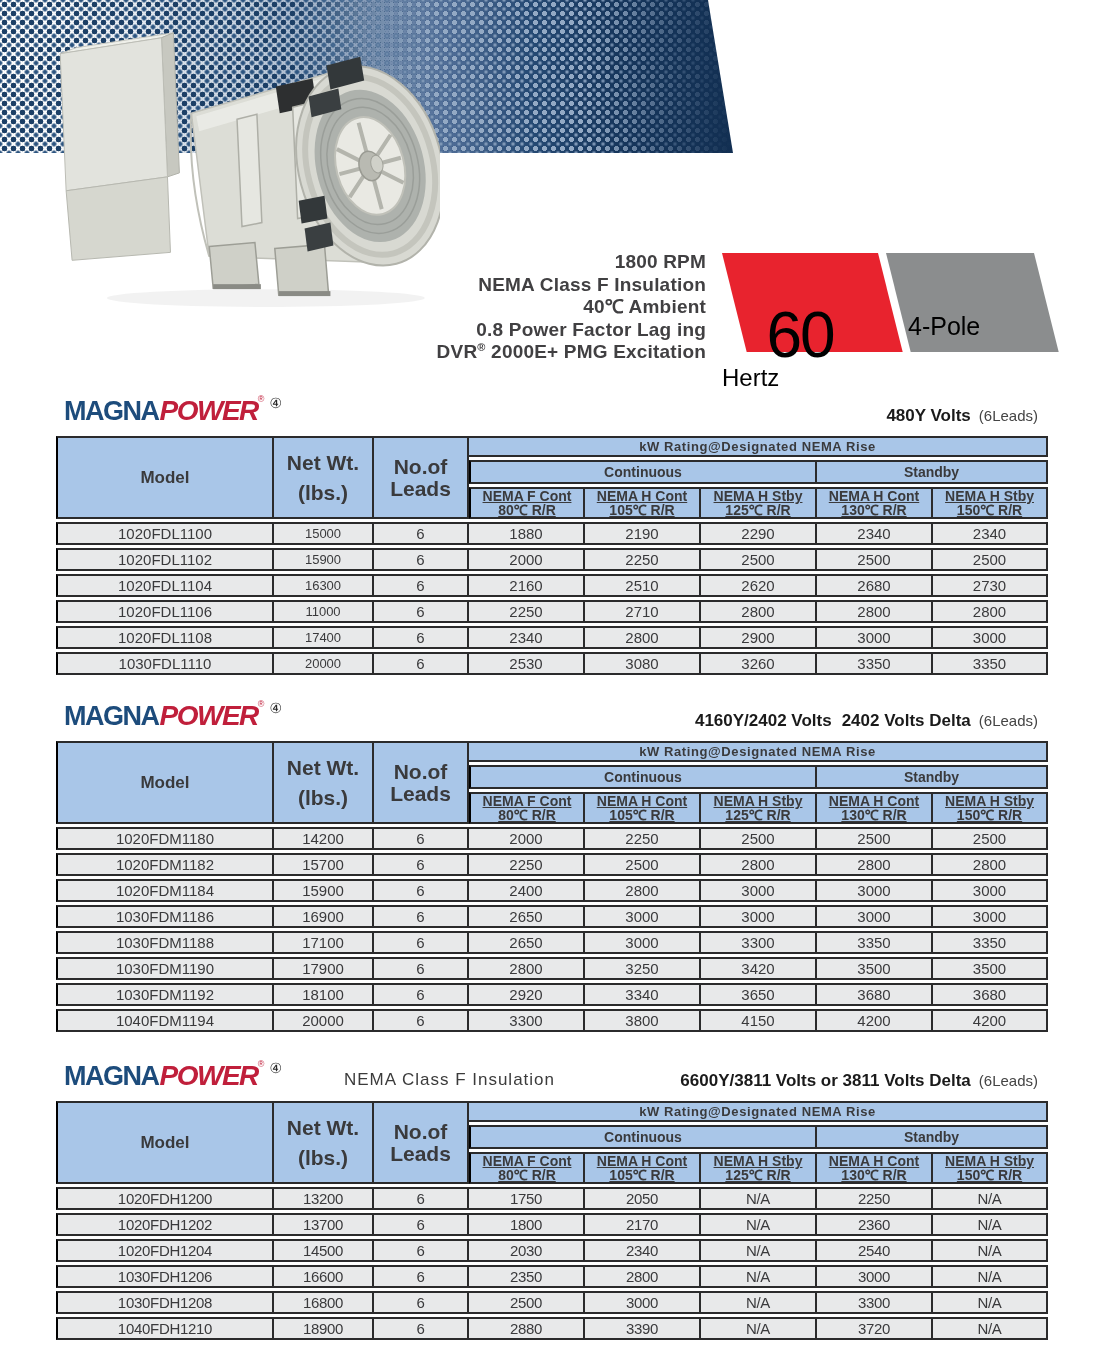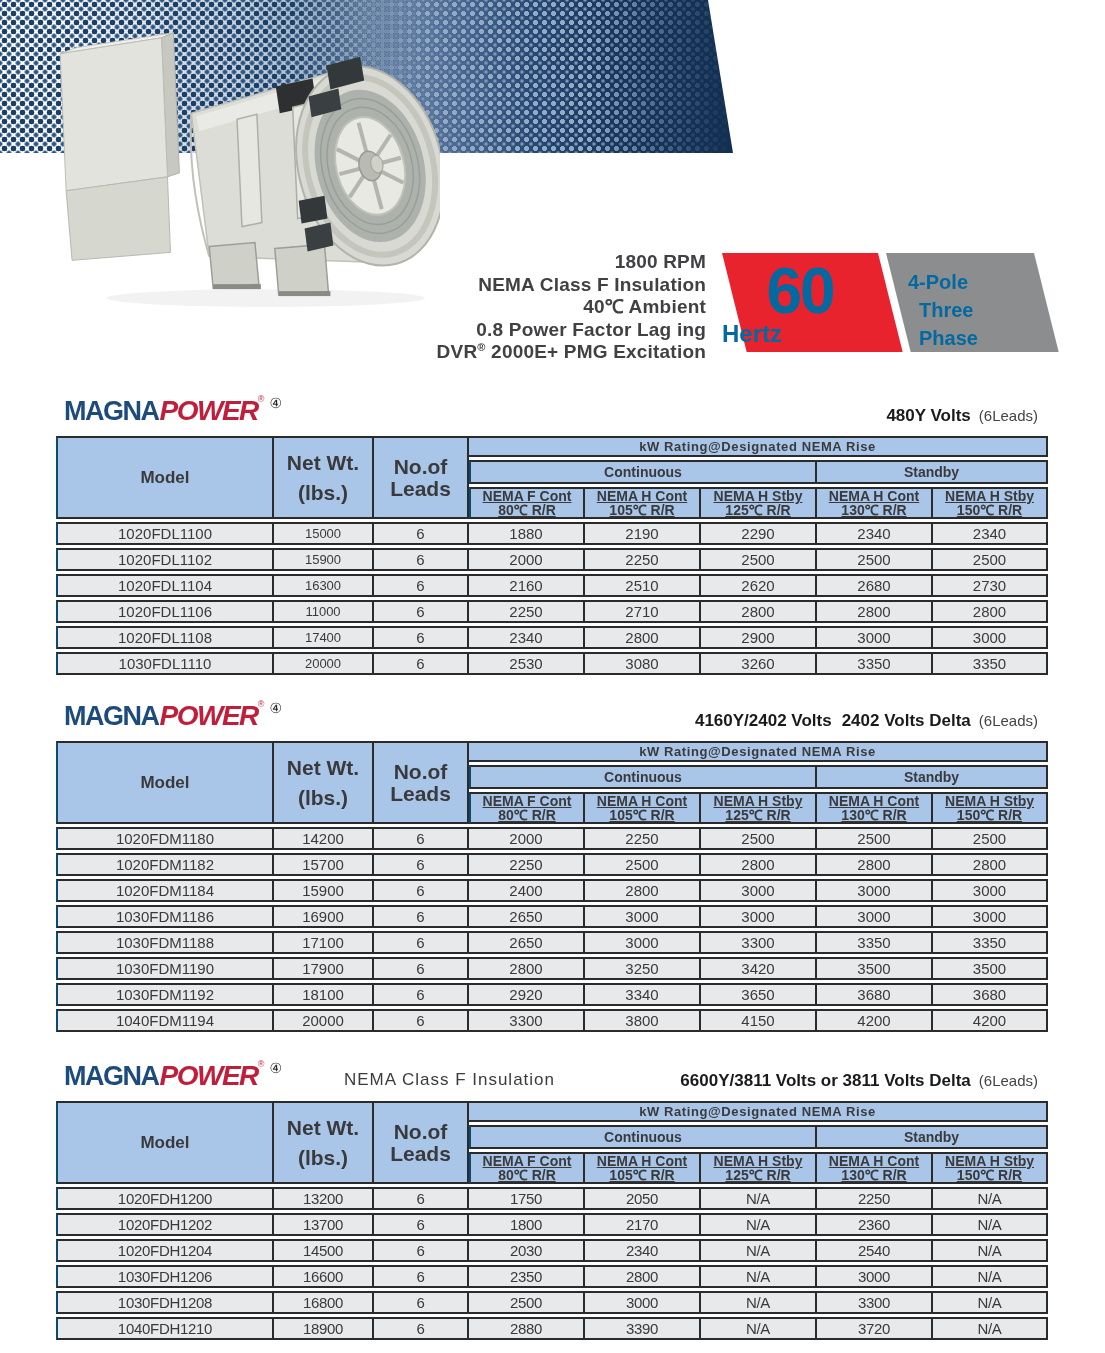--- a/index.html
+++ b/index.html
@@ -31,48 +31,48 @@
     mask-image:linear-gradient(90deg,transparent 40%,#000 58%,#000 80%,rgba(0,0,0,.3) 93%,transparent 100%);
   }
   .gen-svg{position:absolute;left:42px;top:2px;width:398px;height:308px;}
   .specs{
     position:absolute;top:251px;left:340px;width:366px;text-align:right;
     font-weight:bold;font-size:19px;line-height:22.5px;color:#414042;letter-spacing:.2px;
   }
   .specs sup{font-size:11px;line-height:0;}
   .badge{position:absolute;top:253px;height:99px;}
   .badge .bg{position:absolute;inset:0;transform:skewX(14deg);transform-origin:top left;}
-  .badge .content{position:relative;height:100%;color:#0369a1;font-weight:bold;}
+  .badge .content{position:relative;height:100%;color:#000000;font-weight:normal;margin-top:44px;}
   .badge-60{left:722px;width:156px;}
   .badge-60 .bg{background:#e8232e;}
   .badge-60 .num{font-size:64px;line-height:60px;text-align:center;letter-spacing:-2px;padding-top:8px;}
   .badge-60 .unit{font-size:24px;line-height:26px;text-align:left;}
   .badge-pole{left:886px;width:148px;}
   .badge-pole .bg{background:#8b8d8e;}
-  .badge-pole .content{padding:15px 0 0 22px;font-size:20px;line-height:28px;}
+  .badge-pole .content{padding:15px 0 0 22px;font-size:25px;line-height:28px;}
   .badge-pole .l2{display:block;padding-left:11px;}
   
   .section{position:absolute;left:56px;width:984px;}
   .sec-head{position:relative;height:37px;}
   .logo{position:absolute;left:8px;bottom:4px;white-space:nowrap;line-height:28px;}
   .lg-magna{font-size:27px;font-weight:600;letter-spacing:-1.5px;color:#1d4c7c;}
   .lg-power{font-size:28px;font-weight:800;font-style:italic;letter-spacing:-1.5px;color:#c01f3b;margin-left:1px;}
   .lg-reg{font-size:9px;color:#c01f3b;vertical-align:18px;}
   .lg-mark{font-size:14px;color:#2a2a2a;vertical-align:12px;margin-left:5px;}
   .mid-label{position:absolute;left:288px;bottom:8px;font-size:17px;letter-spacing:1px;color:#3b3b3b;}
   .sec-title{position:absolute;right:2px;bottom:7px;white-space:nowrap;}
   .sec-title .seg-bold{font-size:17px;font-weight:bold;color:#1a1a1a;margin-left:10px;}
   .sec-title .seg-note{font-size:15px;font-weight:400;color:#444;margin-left:8px;}
   
   table.ratings{border-collapse:separate;border-spacing:0 3px;width:992px;table-layout:fixed;}
   table.ratings th,table.ratings td{
     border:2px solid #2b2b2c;border-left:none;text-align:center;color:#3a3a3c;
     padding:0;overflow:hidden;
   }
-  table.ratings th:first-child,table.ratings td:first-child{border-left:2px solid #0c4a6e;}
+  table.ratings th:first-child,table.ratings td:first-child{border-left:2px solid #000000;}
   table.ratings thead th{background:#a9c6e8;font-weight:bold;vertical-align:middle;}
   th.h-kw{font-size:13px;letter-spacing:.6px;height:17px;margin-left:36px;}
   th.h-group{font-size:14px;height:20px;}
   th.h-col{height:28px;}
   th.h-col .l1,th.h-col .l2{font-size:14px;line-height:14px;text-decoration:underline;}
   th.h-model{font-size:17px;}
   th.h-two .l1,th.h-two .l2{font-size:21px;line-height:20px;}
   th.h-two .l1{margin-bottom:10px;}
   th.h-two.tight .l1{margin-bottom:2px;}
   table.ratings tbody td{background:#e8e9ea;height:19px;font-size:15px;line-height:19px;}
@@ -143,21 +143,20 @@
     <div class="content">
       <div class="num">60</div>
       <div class="unit">Hertz</div>
     </div>
   </div>
 
   <div class="badge badge-pole">
     <div class="bg"></div>
     <div class="content">
       <span class="l1">4-Pole</span>
-      <span class="l2">Three Phase</span>
     </div>
   </div>
 </div>
 
 <div id="sections">
   <section class="section t1" style="top: 396px;">
     <div class="sec-head">
       <div class="logo">
         <span class="lg-magna">MAGNA</span><span class="lg-power">POWER</span><sup class="lg-reg">®</sup><span class="lg-mark">④</span>
       </div>

